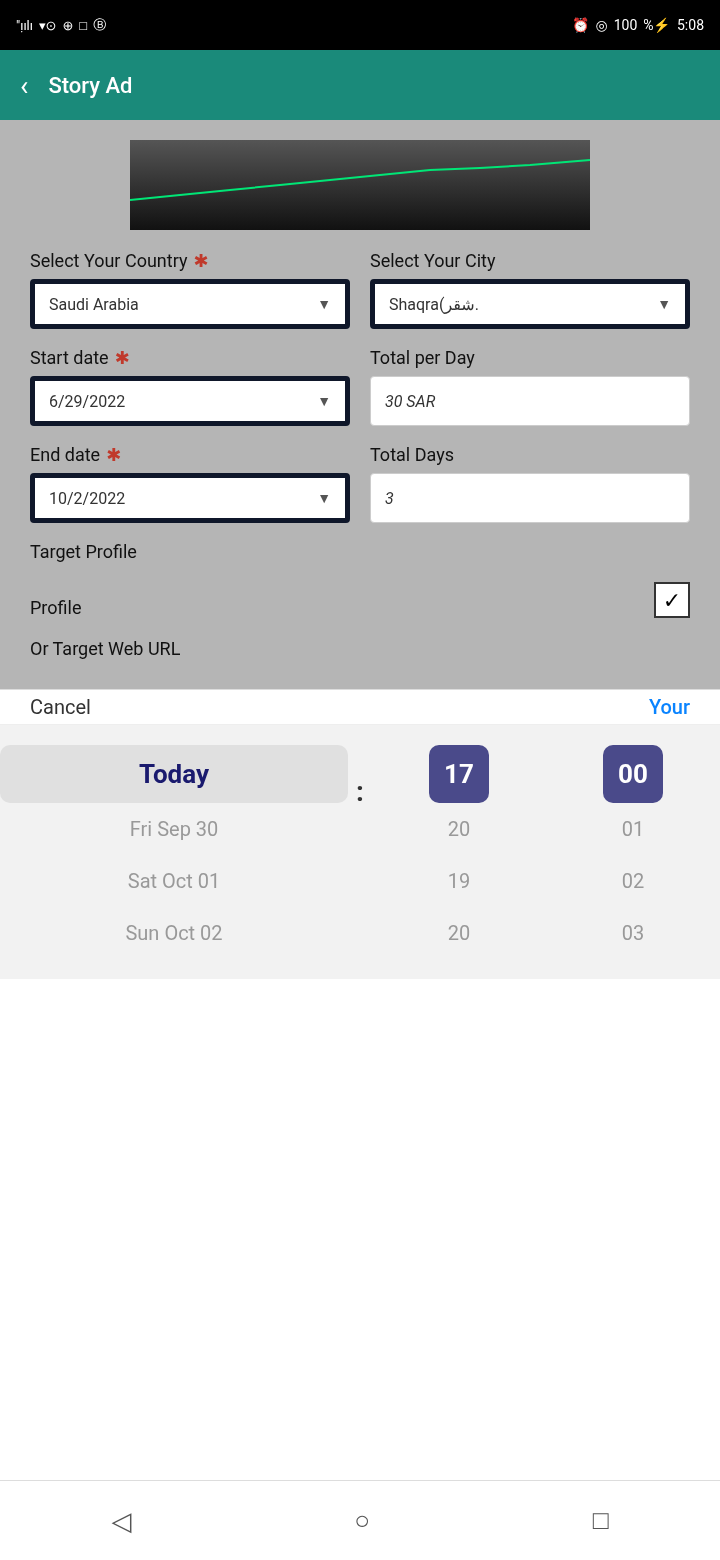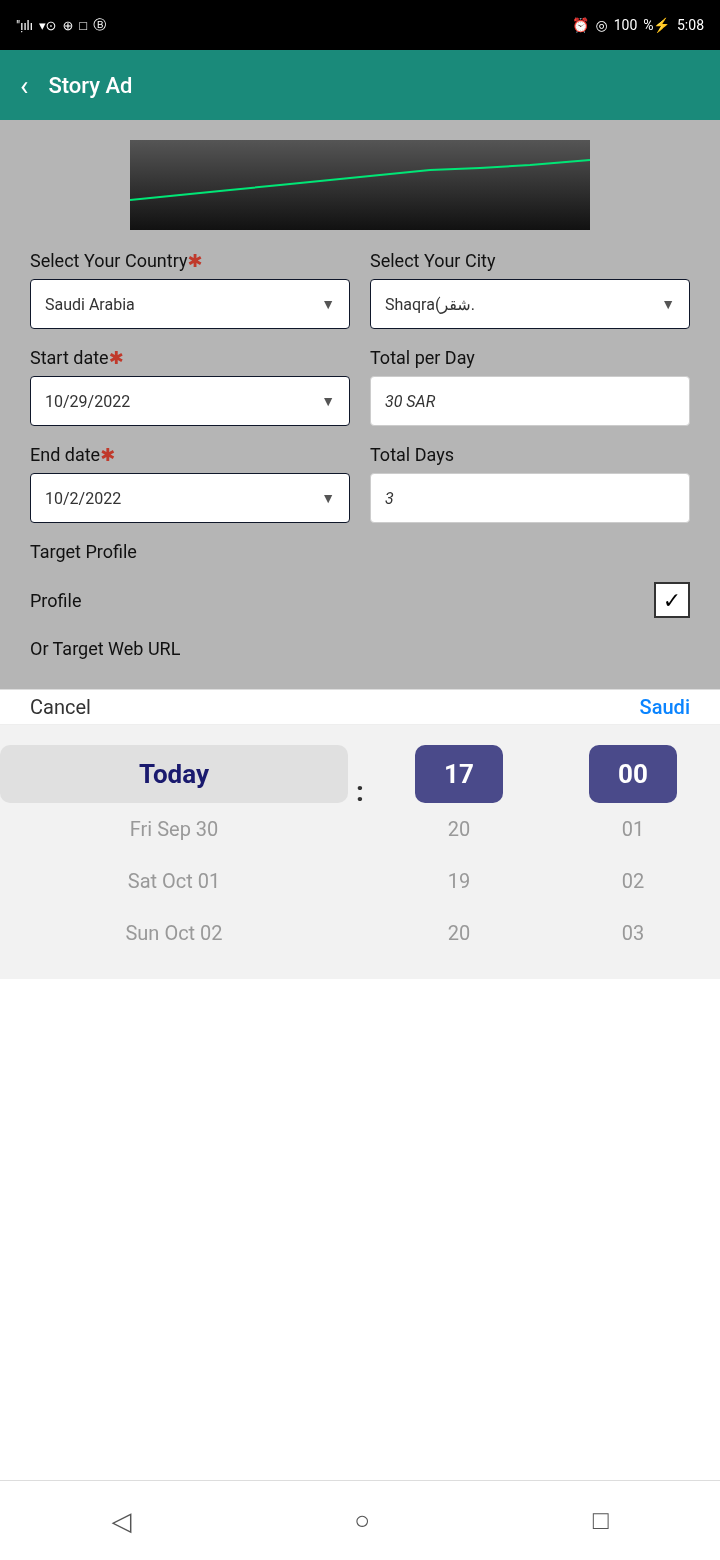--- a/index.html
+++ b/index.html
@@ -73,27 +73,28 @@
     }
     .form-col {
       flex: 1;
     }
     .form-label {
       font-size: 18px;
       color: #111;
       margin-bottom: 8px;
       display: flex;
       align-items: center;
+      gap: 6px;
     }
     .asterisk { color: #c0392b; font-size: 18px; }
     .form-dropdown {
       width: 100%;
       height: 50px;
       background: #fff;
-      border: 1px solid #0f172a;
+      border: 5px solid #0f172a;
       border-radius: 4px;
       display: flex;
       align-items: center;
       justify-content: space-between;
       padding: 0 14px;
       font-size: 16px;
       color: #333;
     }
     .form-value {
       width: 100%;
@@ -109,21 +110,21 @@
       font-style: italic;
     }
     .dropdown-arrow { font-size: 14px; color: #555; }
 
     
     .target-profile-row {
       margin-bottom: 10px;
     }
     .profile-row {
       display: flex;
-      align-items: center;
+      align-items: flex-end;
       justify-content: space-between;
       padding: 10px 0;
     }
     .profile-label { font-size: 18px; color: #111; }
     .checkbox-box {
       width: 36px;
       height: 36px;
       border: 2px solid #333;
       display: flex;
       align-items: center;
@@ -203,21 +204,21 @@
       padding: 14px 0;
       font-size: 20px;
       color: #999;
     }
     .time-item.selected {
       background: #4a4a8a;
       border-radius: 10px;
       font-size: 26px;
       font-weight: bold;
       color: #fff;
-      width: 88px;
+      width: 60px;
     }
 
     
     .nav-bar {
       width: 720px;
       height: 80px;
       background: #fff;
       display: flex;
       align-items: center;
       justify-content: space-around;
@@ -284,21 +285,21 @@
     </div>
   </div>
 
   <div class="form-row">
     <div class="form-col">
       <div class="form-label">
         <span>Start date</span>
         <span class="asterisk">✱</span>
       </div>
       <div class="form-dropdown">
-        <span>10/29/2022</span>
+        <span>6/29/2022</span>
         <span class="dropdown-arrow">▼</span>
       </div>
     </div>
     <div class="form-col">
       <div class="form-label">
         <span>Total per Day</span>
       </div>
       <div class="form-value">
         <span>30 SAR</span>
       </div>
@@ -334,21 +335,21 @@
     </div>
   </div>
 
   <div class="section-title">Or Target Web URL</div>
 
 </div>
 
 <div class="bottom-sheet">
   <div class="bottom-sheet-header">
     <span class="cancel-btn">Cancel</span>
-    <span class="done-btn">Saudi</span>
+    <span class="done-btn">Your</span>
   </div>
 
   <div class="picker-area">
 
     <div class="date-picker-col" id="date-col">
         <div class="picker-item selected">Today</div>
         <div class="picker-item">Fri Sep 30</div>
         <div class="picker-item">Sat Oct 01</div>
         <div class="picker-item">Sun Oct 02</div>
       </div>

